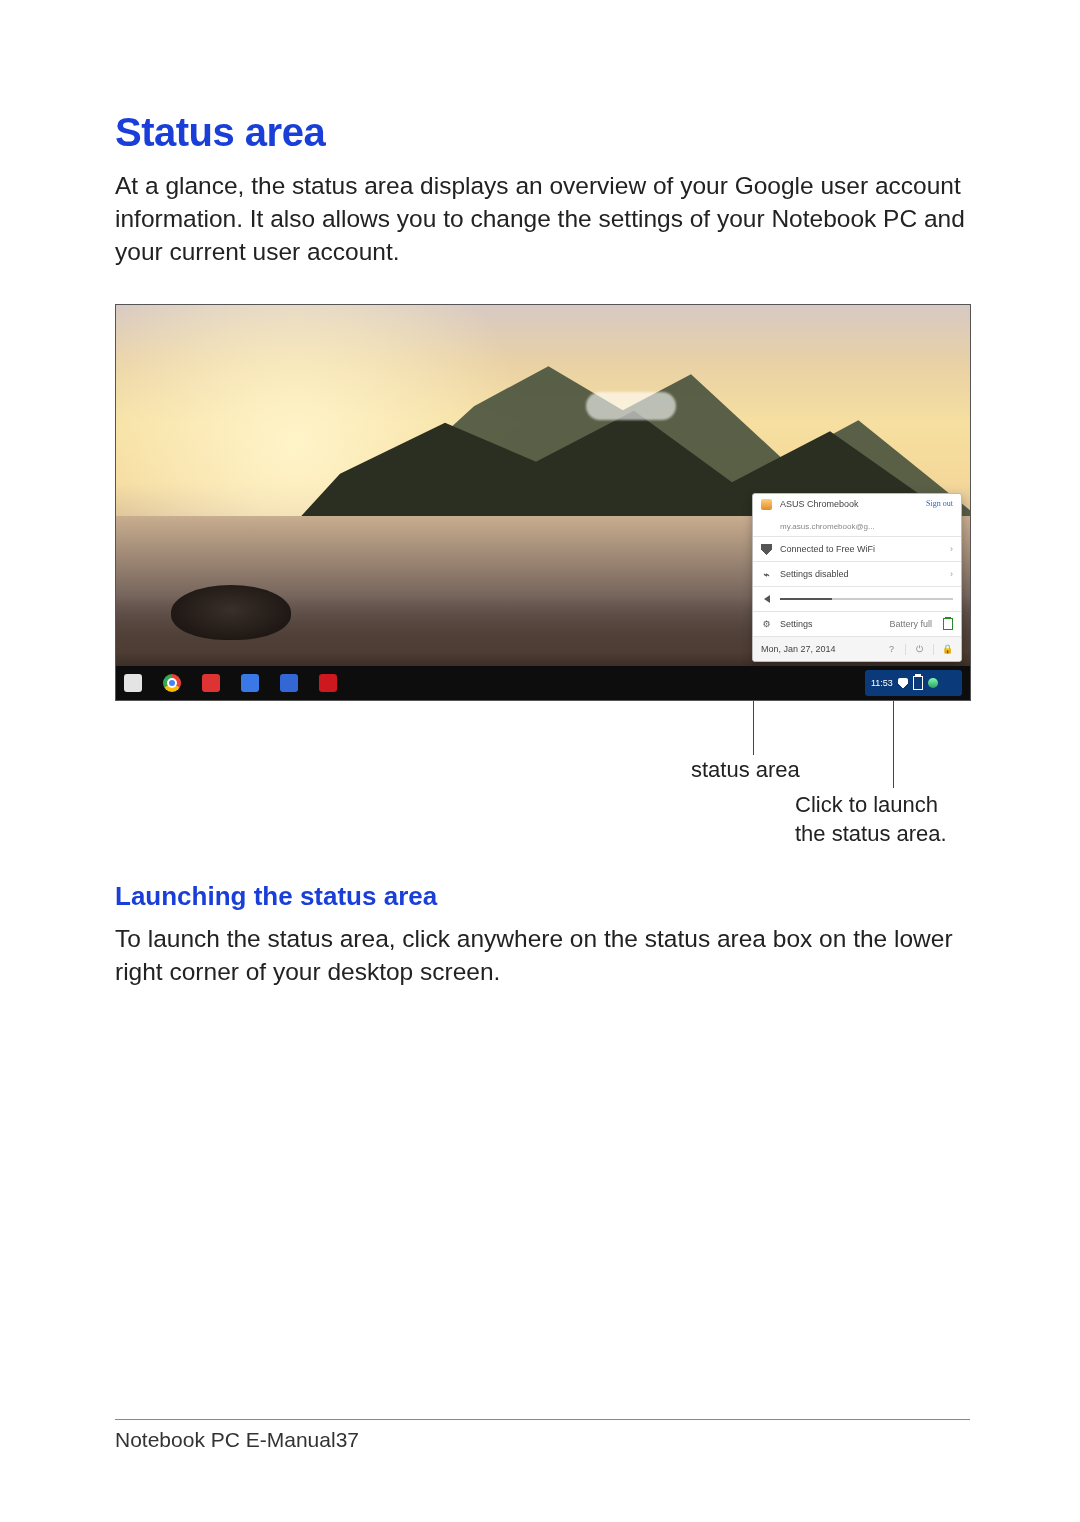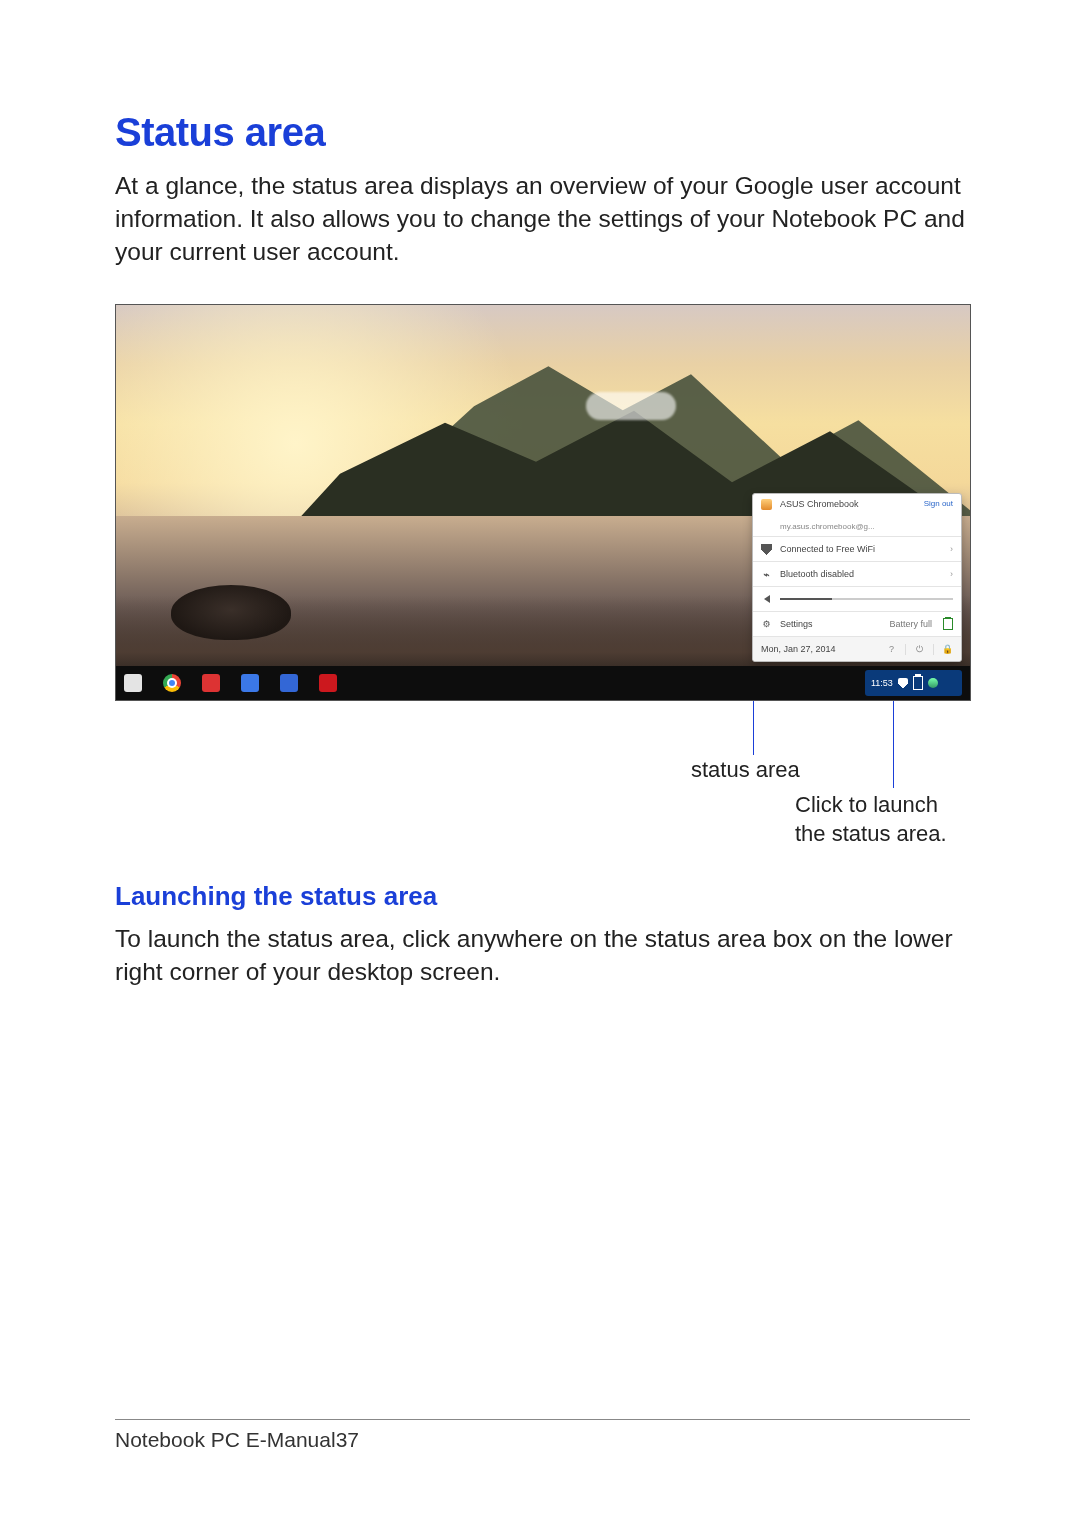--- a/index.html
+++ b/index.html
@@ -140,21 +140,21 @@
   .p-icn.vol::before{content:"";display:block;width:0;height:0;border-top:4px solid transparent;border-bottom:4px solid transparent;border-right:6px solid #555;}
   .p-icn.gear{color:#555;}
   .p-label{flex:1;white-space:nowrap;overflow:hidden;text-overflow:ellipsis;}
   .p-right{color:#777;}
   .chevron{color:#999;}
   .vol-track{flex:1;height:2px;background:#ccc;position:relative;}
   .vol-track::before{content:"";position:absolute;left:0;top:0;bottom:0;width:30%;background:#555;}
   .panel .row.acct{align-items:flex-start;}
   .acct-text{display:flex;flex-direction:column;line-height:1.2;}
   .acct-text .sub{color:#888;font-size:8px;margin-top:12px;}
-  .signout{color:#2a66c9;font-size:8px;margin-left:auto;}
+  .signout{color:#2a66c9;font-size:8px;margin-left:auto;font-family:Liberation Serif, serif;}
   .batt-mini{width:8px;height:10px;border:1px solid #2a8a2a;position:relative;margin-left:3px;}
   .batt-mini::before{content:"";position:absolute;top:-2px;left:1px;right:1px;height:1px;background:#2a8a2a;}
   .footer-icns{display:flex;gap:8px;margin-left:auto;}
   .footer-icns .fi{width:11px;text-align:center;color:#888;border-left:1px solid #ddd;padding-left:8px;}
   .footer-icns .fi:first-child{border-left:none;padding-left:0;}
 
   
   .callouts{
     position:relative;width:856px;margin-top:0;
   }
@@ -201,21 +201,21 @@
         </span>
         <span class="signout">Sign out</span>
       </div>
       <div class="row">
         <span class="p-icn wifi"></span>
         <span class="p-label">Connected to Free WiFi</span>
         <span class="chevron">›</span>
       </div>
       <div class="row">
         <span class="p-icn bt">⌁</span>
-        <span class="p-label">Bluetooth disabled</span>
+        <span class="p-label">Settings disabled</span>
         <span class="chevron">›</span>
       </div>
       <div class="row">
         <span class="p-icn vol"></span>
         <span class="vol-track"></span>
       </div>
       <div class="row">
         <span class="p-icn gear">⚙</span>
         <span class="p-label">Settings</span>
         <span class="p-right">Battery full</span>

